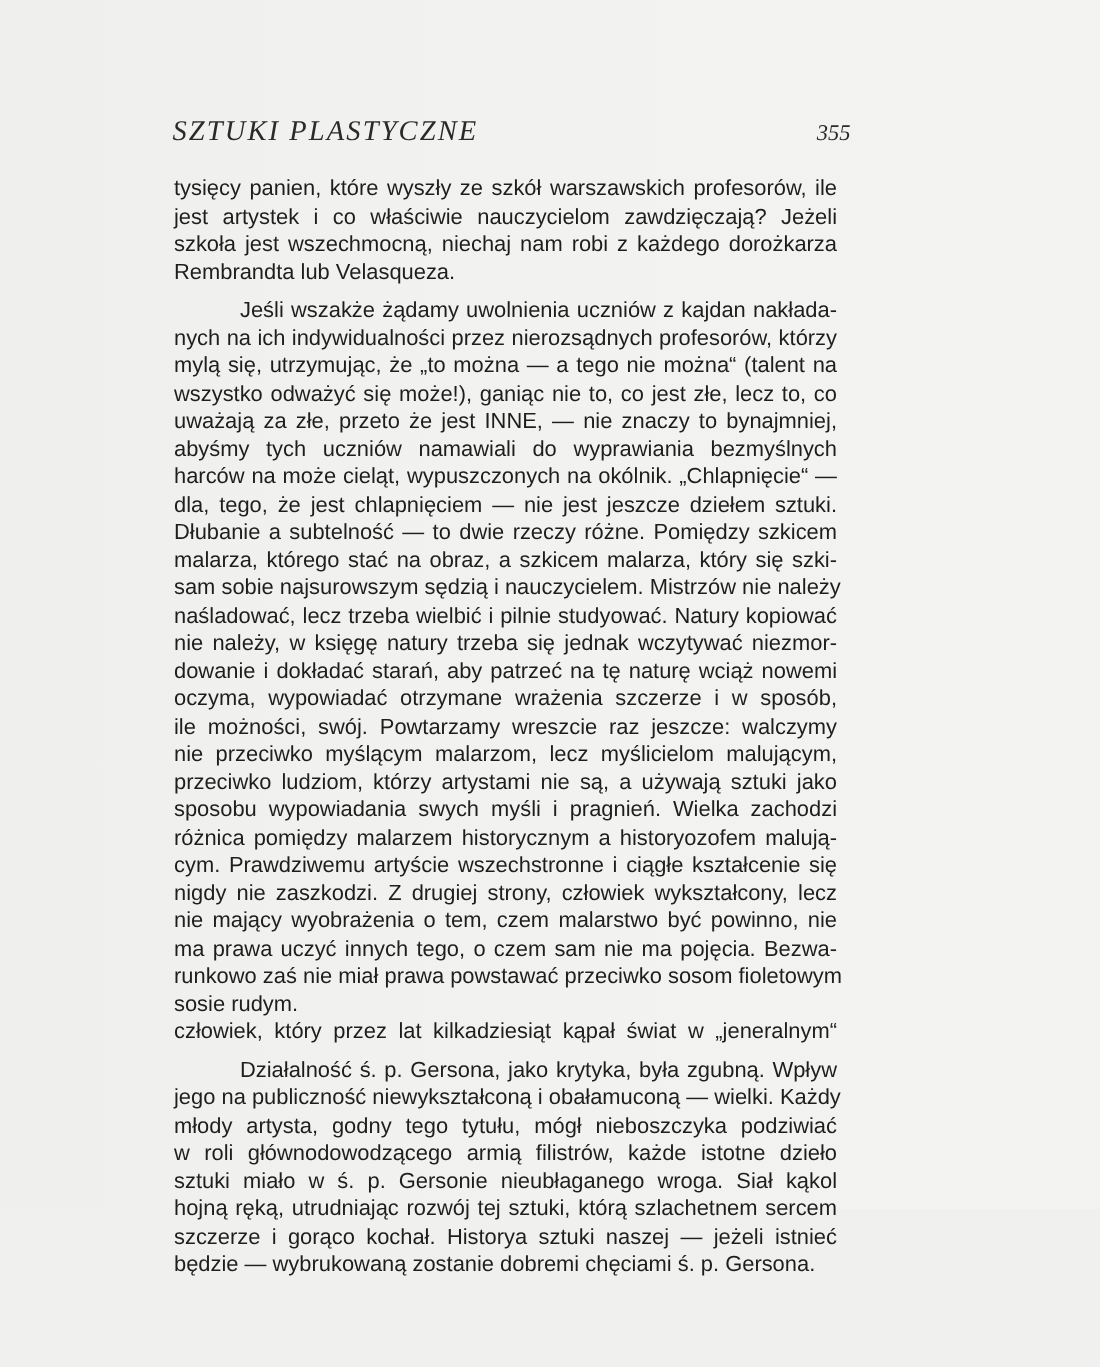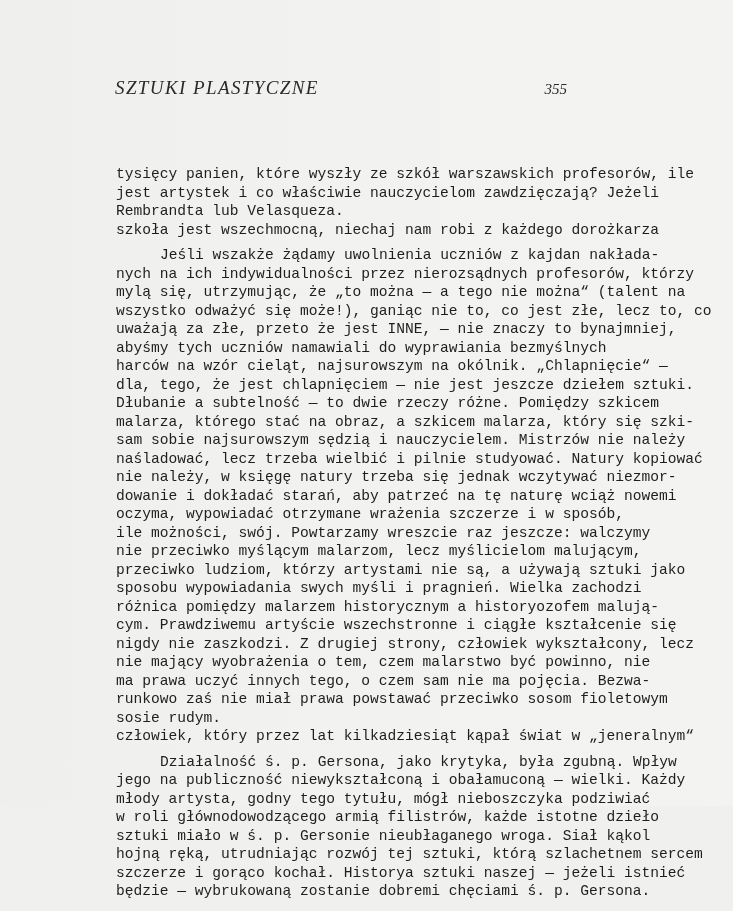--- a/index.html
+++ b/index.html
@@ -23,24 +23,23 @@
     font-style: italic; font-size: 19px; letter-spacing: 1.4px;
     color: #2a2a2a;
   }
   .page-number {
     position: absolute; right: 0; top: 4px;
     font-family: "Liberation Serif", serif;
     font-style: italic; font-size: 15px; color: #2a2a2a;
   }
   .body-text {
     position: absolute; left: 116px; top: 117px; width: 442px;
-    font-family: Liberation Mono, monospace;
+    font-family: Liberation Sans, sans-serif;
     font-size: 14.6px; line-height: 18.5px;
     color: #1e1e1e;
-    margin-top: 48px;
   }
   .line {
     display: block; white-space: nowrap;
     text-align: justify; text-align-last: justify;
     height: 18.5px;
   }
   .line.last { text-align-last: left; }
   .para { margin: 0 0 7px 0; }
   .para .line.indent { padding-left: 44px; }
 </style>
@@ -50,31 +49,31 @@
 <div class="page">
   <div class="header">
     <span class="running-title">SZTUKI PLASTYCZNE</span>
     <span class="page-number">355</span>
   </div>
 
   <div class="body-text">
     <div class="para">
       <span class="line">tysięcy panien, które wyszły ze szkół warszawskich profesorów, ile</span>
       <span class="line">jest artystek i co właściwie nauczycielom zawdzięczają? Jeżeli</span>
+      <span class="line">szkoła jest wszechmocną, niechaj nam robi z każdego dorożkarza</span>
       <span class="line last">Rembrandta lub Velasqueza.</span>
-      <span class="line">szkoła jest wszechmocną, niechaj nam robi z każdego dorożkarza</span>
     </div>
     <div class="para" id="para2">
         <span class="line indent">Jeśli wszakże żądamy uwolnienia uczniów z kajdan nakłada-</span>
         <span class="line">nych na ich indywidualności przez nierozsądnych profesorów, którzy</span>
         <span class="line">mylą się, utrzymując, że „to można — a tego nie można“ (talent na</span>
         <span class="line">wszystko odważyć się może!), ganiąc nie to, co jest złe, lecz to, co</span>
         <span class="line">uważają za złe, przeto że jest INNE, — nie znaczy to bynajmniej,</span>
         <span class="line">abyśmy tych uczniów namawiali do wyprawiania bezmyślnych</span>
-        <span class="line">harców na wzór cieląt, najsurowszym na okólnik. „Chlapnięcie“ —</span>
+        <span class="line">harców na może cieląt, wypuszczonych na okólnik. „Chlapnięcie“ —</span>
         <span class="line">dla, tego, że jest chlapnięciem — nie jest jeszcze dziełem sztuki.</span>
         <span class="line">Dłubanie a subtelność — to dwie rzeczy różne. Pomiędzy szkicem</span>
         <span class="line">malarza, którego stać na obraz, a szkicem malarza, który się szki-</span>
         <span class="line">sam sobie najsurowszym sędzią i nauczycielem. Mistrzów nie należy</span>
         <span class="line">naśladować, lecz trzeba wielbić i pilnie studyować. Natury kopiować</span>
         <span class="line">nie należy, w księgę natury trzeba się jednak wczytywać niezmor-</span>
         <span class="line">dowanie i dokładać starań, aby patrzeć na tę naturę wciąż nowemi</span>
         <span class="line">oczyma, wypowiadać otrzymane wrażenia szczerze i w sposób,</span>
         <span class="line">ile możności, swój. Powtarzamy wreszcie raz jeszcze: walczymy</span>
         <span class="line">nie przeciwko myślącym malarzom, lecz myślicielom malującym,</span>

